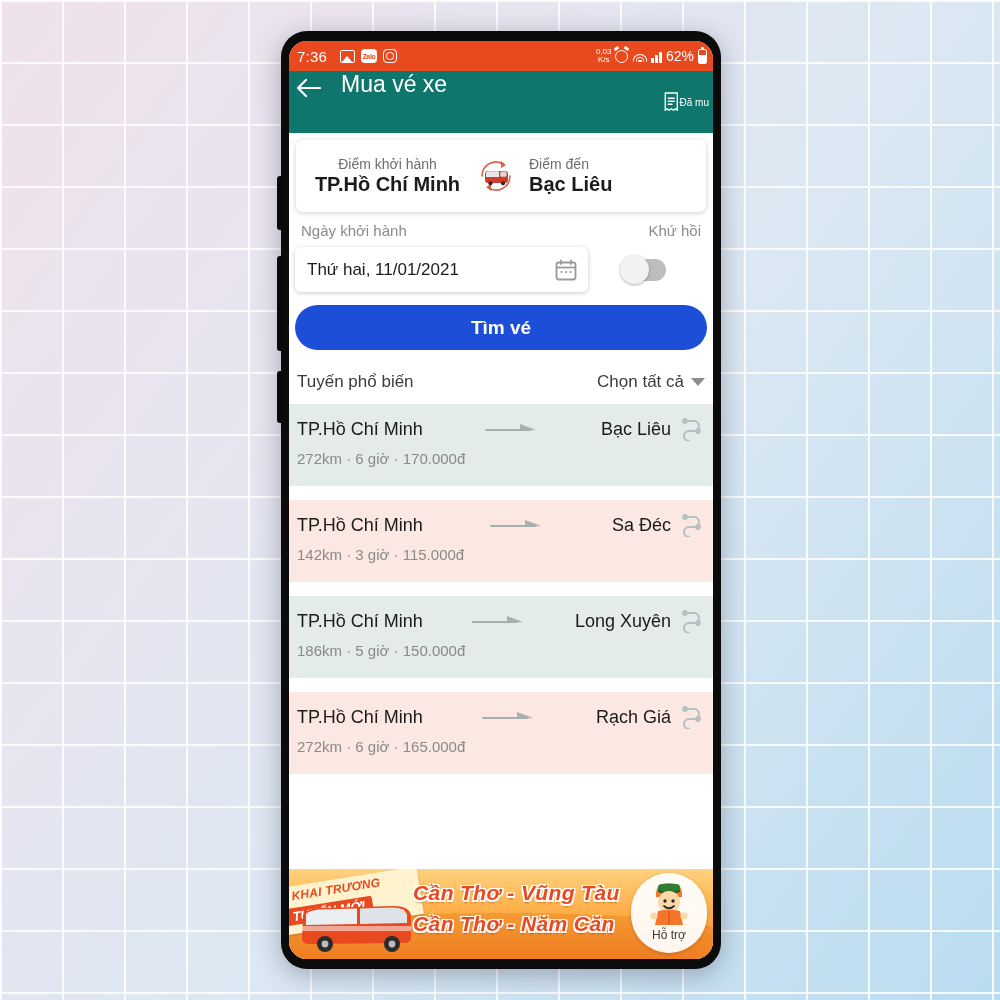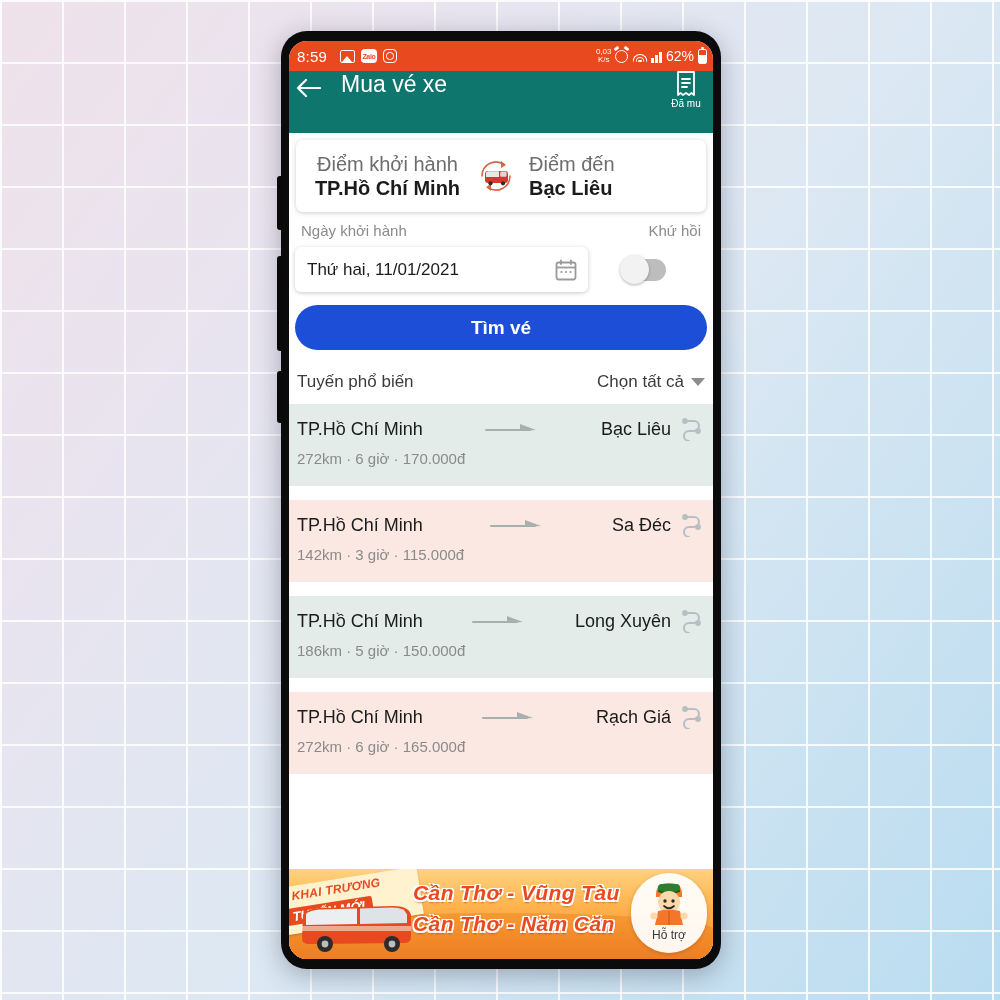--- a/index.html
+++ b/index.html
@@ -108,35 +108,35 @@
 
   
   .appbar {
     height: 62px; background: #0f766e; color: #fff;
     display: flex; padding: 0 8px 0 2px;
     position: relative;
   }
   .back-arrow { width: 34px; height: 34px; display:flex; align-items:center; justify-content:center; }
   .appbar-title { font-size: 23px; margin-left: 16px; flex: 1; }
   .purchased {
-    display: flex; flex-direction: column; align-items: center;
+    display: flex; flex-direction: row; align-items: center;
     width: 46px; margin-right: -4px;
   }
   .purchased .lbl { font-size: 10px; margin-top: 1px; white-space: nowrap; }
 
   
   .body { background: #fff; height: 826px; position: relative; overflow: hidden; }
   .loc-card {
     margin: 7px 7px 0 7px; background: #fff; border-radius: 7px;
     box-shadow: 0 1px 5px rgba(0,0,0,0.20);
     height: 72px; display: flex; align-items: center; padding: 0 6px;
   }
   .loc-col { flex: 1; text-align: center; }
   .loc-col.right { text-align: left; padding-left: 10px; }
-  .loc-lbl { font-size: 20px; color: #6d6d6d; }
+  .loc-lbl { font-size: 14px; color: #6d6d6d; }
   .loc-val { font-size: 20px; color: #1b1b1b; font-weight: bold; margin-top: 1px; }
   .swap-wrap {
     width: 46px; height: 46px; position: relative;
     display: flex; align-items: center; justify-content: center; flex: 0 0 46px;
   }
 
   
   .date-section { padding: 10px 6px 0 6px; }
   .date-head { display: flex; align-items: flex-start; justify-content: space-between; padding: 0 6px; }
   .date-head .lbl { font-size: 15px; color: #8b8b8b; }
@@ -234,21 +234,21 @@
 
 <div class="phone">
   <div class="side-btn b1"></div>
   <div class="side-btn b2"></div>
   <div class="side-btn b3"></div>
 
   <div class="screen">
 
     <div class="statusbar">
       <div class="sb-left">
-        <span class="sb-time">8:59</span>
+        <span class="sb-time">7:36</span>
         <span class="ic-img"></span>
         <span class="ic-zalo">Zalo</span>
         <span class="ic-insta"></span>
       </div>
       <div class="sb-right">
         <span class="sb-kbs">
           <span>0,03</span><br>
           <span>K/s</span>
         </span>
         <span class="ic-alarm"></span>

